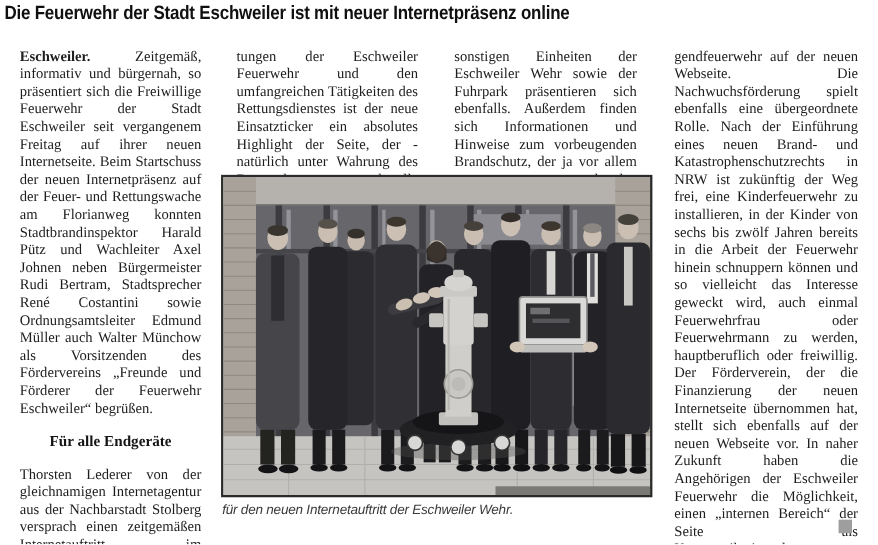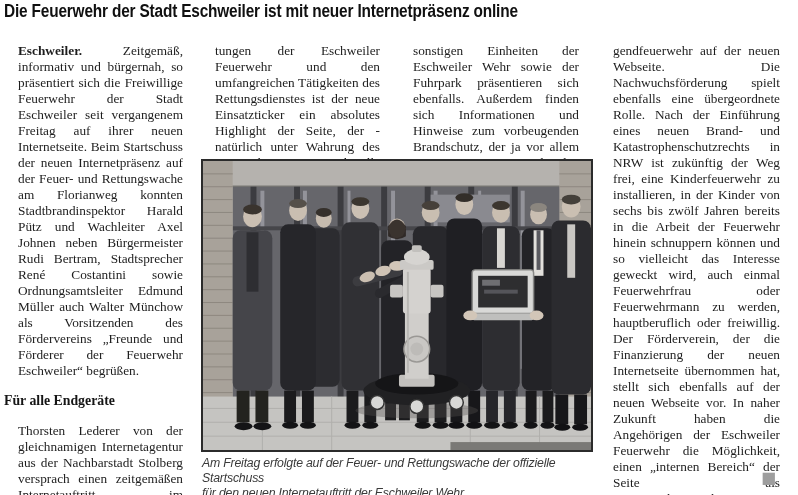--- a/index.html
+++ b/index.html
@@ -18,21 +18,21 @@
     text-align:justify;color:#1d1d1d;overflow:hidden;
   }
   .col p{margin:14px;}
   #col1{left:4px;width:193px;height:466px;}
   #col2{left:201px;width:193px;height:130px;}
   #col3{left:399px;width:194px;height:130px;}
   #col4{left:599px;width:195px;height:466px;}
   .lead{font-weight:700;}
   .subhead{
     font-weight:700;font-size:13.8px;line-height:16px;
-    margin:3px 0 3px 0;text-align:left;color:#151515;
+    margin:3px 0 3px 0;text-align:center;color:#151515;
   }
   .photo-wrap{
     position:absolute;left:201px;top:159px;width:392px;height:293px;
     border:2px solid #2b2b2b;box-sizing:border-box;background:#a2a09d;
   }
   .photo-wrap svg{display:block;width:100%;height:100%;}
   .caption{
     position:absolute;left:202px;top:456px;width:400px;
     font-family:"Liberation Sans", sans-serif;font-style:italic;
     font-size:12.3px;line-height:15px;letter-spacing:-0.2px;color:#3a3a3a;
@@ -249,17 +249,16 @@
         <rect x="282" y="120" width="18" height="6" fill="#6f6f72"></rect>
         <rect x="284" y="130" width="34" height="4" fill="#55555a"></rect>
         <rect x="272" y="154" width="62" height="7" rx="2" fill="#bfbfbd"></rect>
         <ellipse cx="270" cy="156" rx="7" ry="5" fill="#d2c6b8"></ellipse>
         <ellipse cx="337" cy="156" rx="7" ry="5" fill="#d2c6b8"></ellipse>
       </g>
     </svg>
   </div>
 
   <div class="caption">
-    <div>Am Freitag erfolgte auf der Feuer- und Rettungswache der offizielle Startschuss</div>
     <div>für den neuen Internetauftritt der Eschweiler Wehr.</div>
   </div>
 
 </div>
 
 </body></html>

